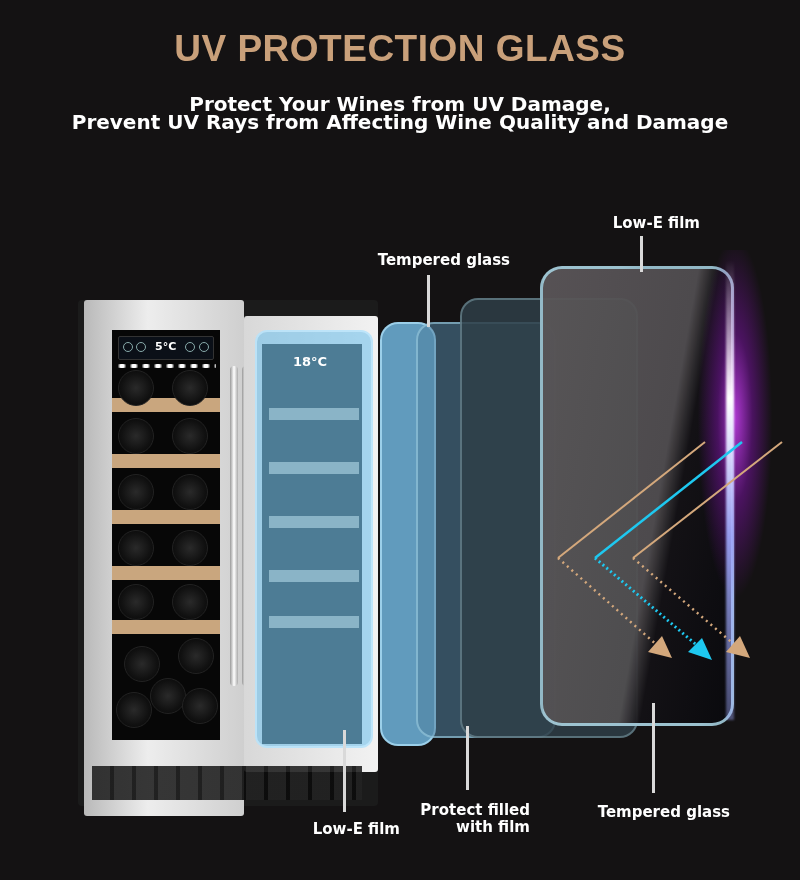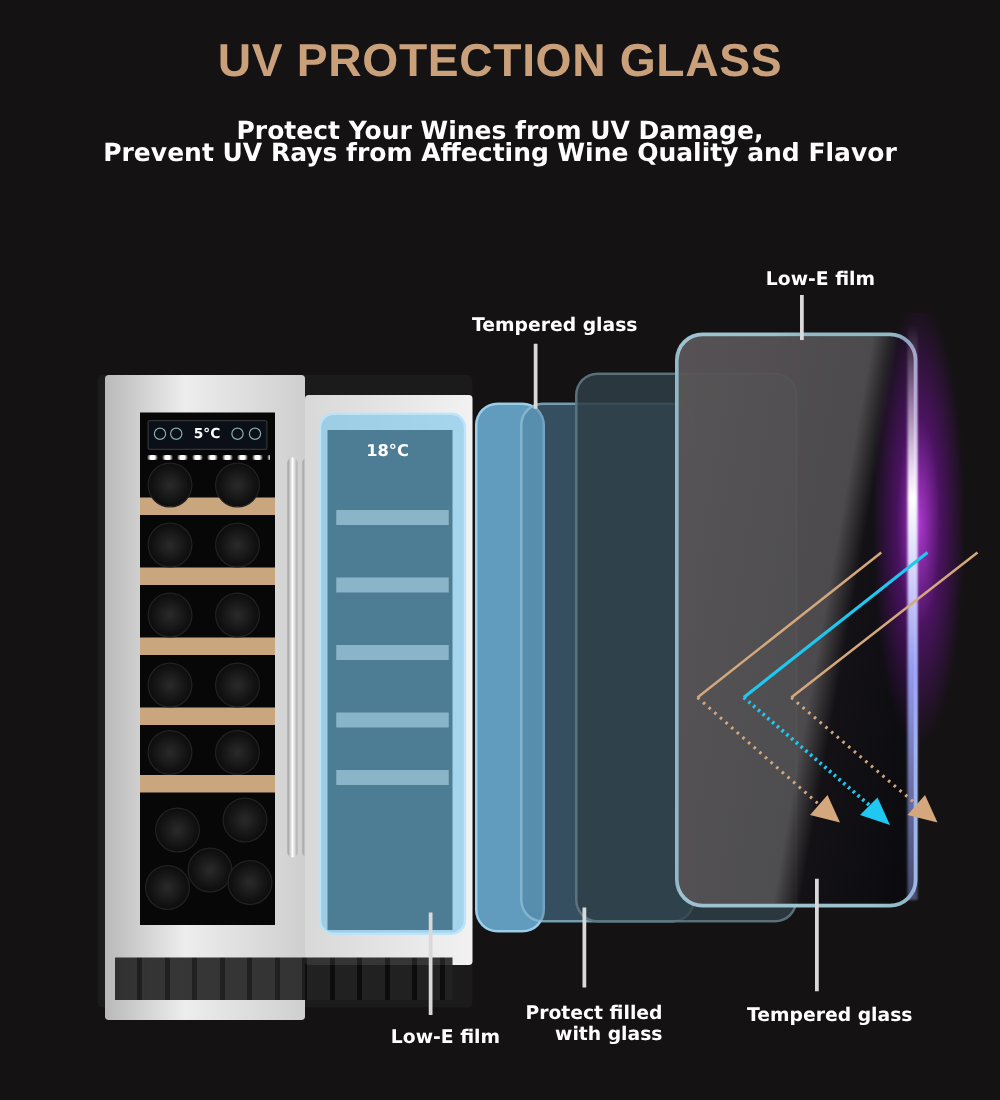--- a/index.html
+++ b/index.html
@@ -11,21 +11,21 @@
   .leader { width:3px; background:#d9d9d9; }
   .layer { border-radius:18px; box-sizing:border-box; }
   .shelf { position:absolute; left:0; right:0; height:14px; background:#c9a67e; }
   .bottle { position:absolute; width:34px; height:34px; border-radius:50%; background:radial-gradient(circle at 50% 50%, #2a2a2a 0%, #111 60%, #050505 100%); border:1px solid #222; }
 </style>
 </head>
 <body>
 
 <div class="abs title" style="color:#c9a07a;">UV PROTECTION GLASS</div>
 <div class="abs sub" style="top:92px;text-align:center;">Protect Your Wines from UV Damage,</div>
-<div class="abs sub" style="top:110px;">Prevent UV Rays from Affecting Wine Quality and Flavor</div>
+<div class="abs sub" style="top:110px;">Prevent UV Rays from Affecting Wine Quality and Damage</div>
 
 <div class="abs" style="left:78px; top:296px; width:300px; height:510px;">
 
   <div class="abs" style="left:0; top:4px; width:300px; height:506px; background:#1b1b1b; border-radius:4px;"></div>
 
   <div class="abs" style="left:6px; top:4px; width:160px; height:516px; background:linear-gradient(90deg,#b9b9b9,#ededed 40%,#cfcfcf); border-radius:3px;">
     <div class="abs" style="left:28px; top:30px; width:108px; height:410px; background:#070707; overflow:hidden;">
       <div class="abs" style="left:6px; top:6px; width:94px; height:22px; background:#0b1018; border:1px solid #333; border-radius:2px;">
         <span class="abs" style="left:4px; top:5px; width:8px; height:8px; border:1px solid #8aa; border-radius:50%;"></span>
         <span class="abs" style="left:17px; top:5px; width:8px; height:8px; border:1px solid #8aa; border-radius:50%;"></span>
@@ -102,15 +102,15 @@
 
 <div class="abs label" style="left:360px; top:252px; width:150px;">Tempered glass</div>
 <div class="abs leader" style="left:427px; top:275px; height:52px;"></div>
 <div class="abs label" style="left:580px; top:215px; width:120px;">Low-E film</div>
 <div class="abs leader" style="left:640px; top:236px; height:36px;"></div>
 
 <div class="abs leader" style="left:343px; top:730px; height:82px;"></div>
 <div class="abs label" style="left:290px; top:821px; width:110px;">Low-E film</div>
 <div class="abs leader" style="left:466px; top:726px; height:64px;"></div>
 <div class="abs label" style="left:410px; top:802px; width:120px;">Protect filled</div>
-<div class="abs label" style="left:410px; top:819px; width:120px;">with glass</div>
+<div class="abs label" style="left:410px; top:819px; width:120px;">with film</div>
 <div class="abs leader" style="left:652px; top:703px; height:90px;"></div>
 <div class="abs label" style="left:590px; top:804px; width:140px;">Tempered glass</div>
 
 </body></html>

